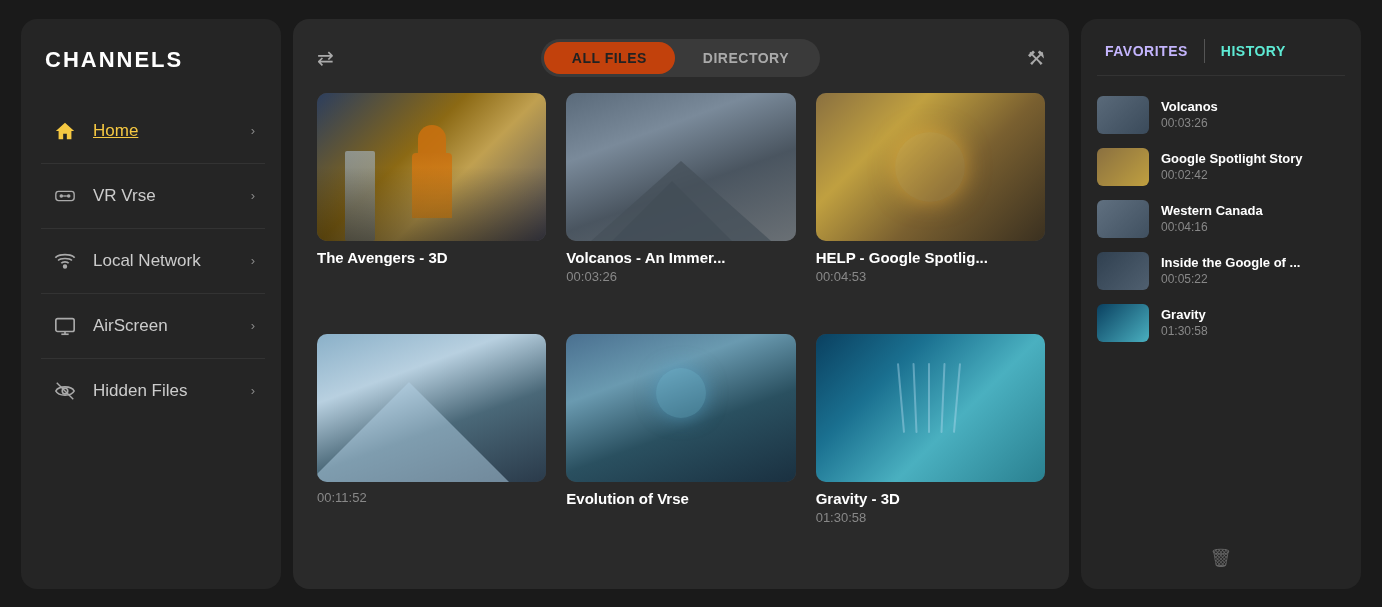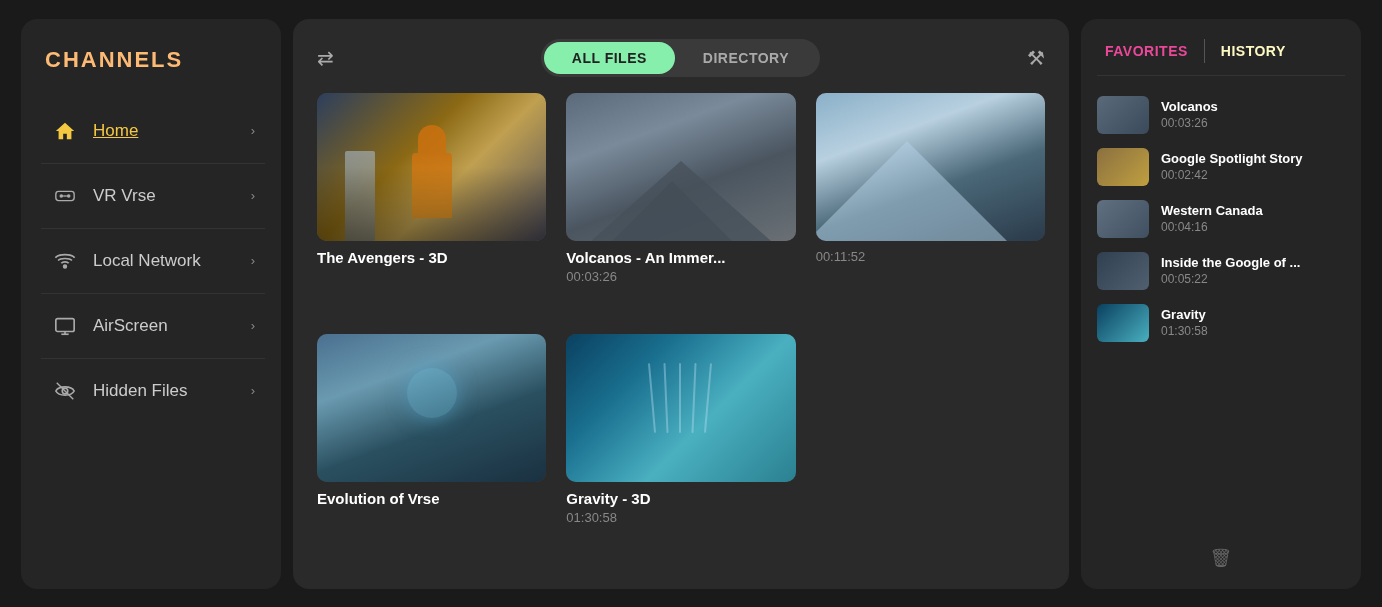--- a/index.html
+++ b/index.html
@@ -26,21 +26,21 @@
       background: #252525;
       border-radius: 16px;
       padding: 28px 16px 20px 20px;
       flex-shrink: 0;
       display: flex;
       flex-direction: column;
     }
     .sidebar-title {
       font-size: 22px;
       font-weight: 700;
-      color: #fdba74;
+      color: #ffffff;
       letter-spacing: 2px;
       margin-bottom: 30px;
       padding-left: 4px;
     }
     .sidebar-item {
       display: flex;
       align-items: center;
       padding: 14px 10px;
       border-radius: 10px;
       cursor: pointer;
@@ -110,21 +110,21 @@
       border-radius: 20px;
       font-size: 14px;
       font-weight: 600;
       cursor: pointer;
       border: none;
       background: transparent;
       color: #aaa;
       letter-spacing: 0.5px;
     }
     .tab-btn.active {
-      background: #86efac;
+      background: #c2410c;
       color: #222;
     }
     .settings-icon {
       color: #aaa;
       font-size: 20px;
       cursor: pointer;
     }
 
     
     .video-grid {
@@ -204,24 +204,24 @@
       padding-bottom: 12px;
     }
     .right-tab {
       font-size: 14px;
       font-weight: 700;
       cursor: pointer;
       padding: 4px 8px;
       letter-spacing: 0.5px;
     }
     .right-tab.active {
-      color: #ec4899;
+      color: #c4b5fd;
     }
     .right-tab.inactive {
-      color: #fef9c3;
+      color: #5eead4;
     }
     .right-divider-v {
       width: 1px;
       background: #555;
       margin: 0 8px;
     }
     .favorites-list {
       display: flex;
       flex-direction: column;
       gap: 14px;
@@ -363,20 +363,29 @@
             <div class="thumb-volcanos" style="width: 100%; height: 100%; position: relative;">
               <div style="position: absolute; bottom: 0px; left: 20%; width: 0px; height: 0px; border-left: 60px solid transparent; border-right: 60px solid transparent; border-bottom: 60px solid rgba(55, 65, 75, 0.7);"></div>
               <div style="position: absolute; bottom: 0px; left: 50%; transform: translateX(-50%); width: 0px; height: 0px; border-left: 90px solid transparent; border-right: 90px solid transparent; border-bottom: 80px solid rgba(70, 80, 90, 0.75);"></div>
             </div>
           </div>
           <div class="video-title">Volcanos - An Immer...</div>
           <div class="video-duration">00:03:26</div>
         </div>
         <div class="video-card">
           <div class="video-thumbnail">
+            <div class="thumb-help" style="width: 100%; height: 100%; position: relative;">
+              <div style="position: absolute; top: 50%; left: 50%; transform: translate(-50%, -50%); width: 70px; height: 70px; border-radius: 50%; background: rgba(255, 210, 100, 0.2); box-shadow: rgba(255, 190, 60, 0.5) 0px 0px 25px;"></div>
+            </div>
+          </div>
+          <div class="video-title">HELP - Google Spotlig...</div>
+          <div class="video-duration">00:04:53</div>
+        </div>
+        <div class="video-card">
+          <div class="video-thumbnail">
             <div class="thumb-snow" style="width: 100%; height: 100%; position: relative;">
               <div style="position: absolute; bottom: 0px; left: 40%; transform: translateX(-50%); width: 0px; height: 0px; border-left: 100px solid transparent; border-right: 100px solid transparent; border-bottom: 100px solid rgba(180, 210, 230, 0.5);"></div>
             </div>
           </div>
           <div class="video-duration">00:11:52</div>
         </div>
         <div class="video-card">
           <div class="video-thumbnail">
             <div class="thumb-evolution" style="width: 100%; height: 100%; position: relative;">
               <div style="position: absolute; top: 40%; left: 50%; transform: translate(-50%, -50%); width: 50px; height: 50px; border-radius: 50%; background: rgba(100, 180, 210, 0.4); box-shadow: rgba(80, 160, 200, 0.6) 0px 0px 20px;"></div>

